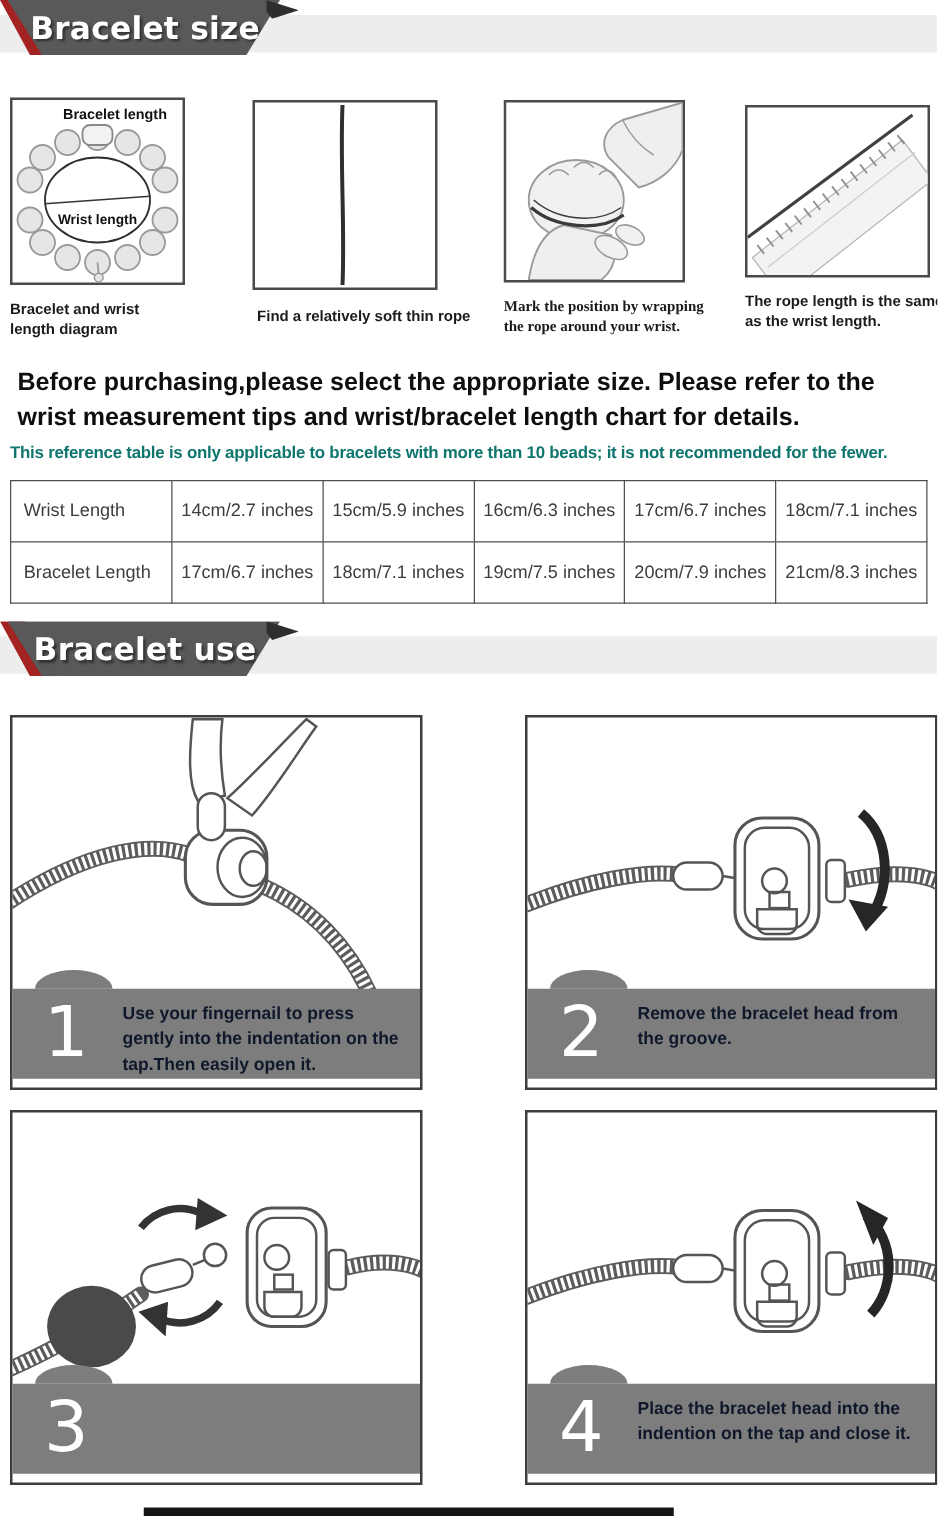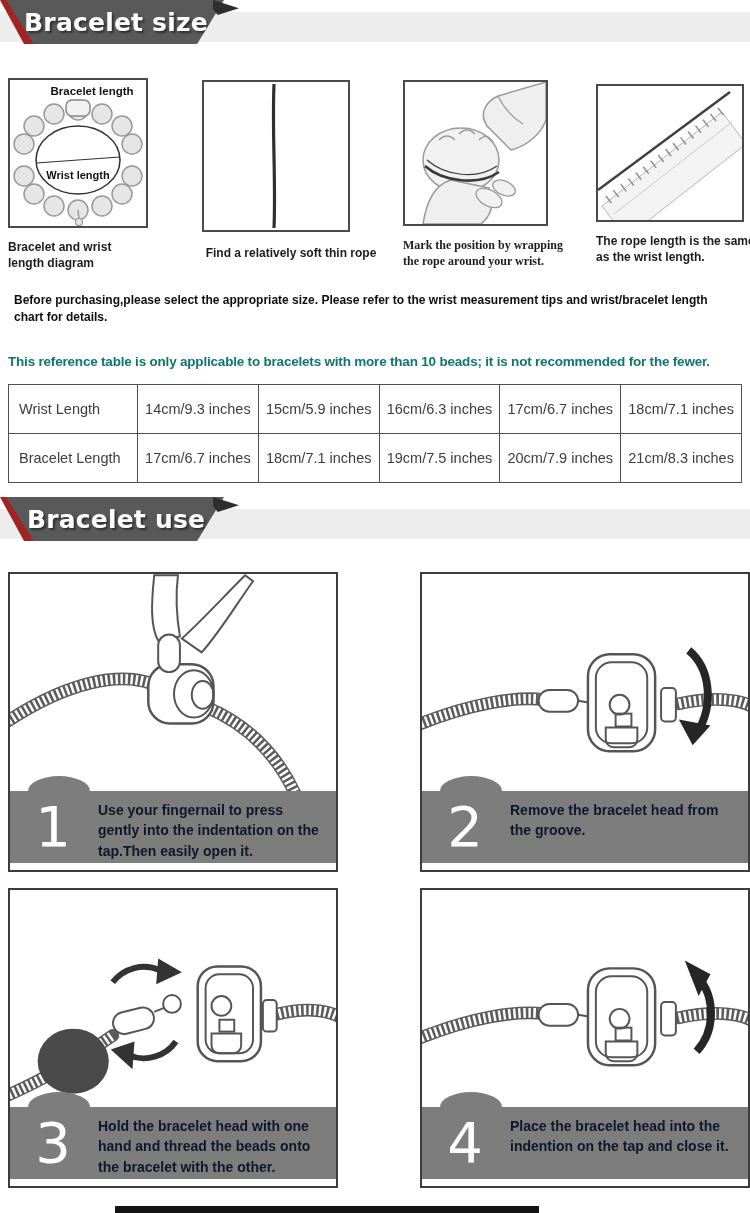--- a/index.html
+++ b/index.html
@@ -31,21 +31,21 @@
   .fc2 .fig-box{width:148px;height:152px;margin-left:6px;}
   .fc2 .fig-caption{width:190px;text-align:center;margin-top:14px;}
   .fc3{left:403px;top:80px;width:170px;font-family:Liberation Serif, serif;}
   .fc3 .fig-box{width:145px;height:146px;}
   .fc3 .fig-caption{width:166px;text-align:left;}
   .fc4{left:596px;top:84px;width:152px;}
   .fc4 .fig-box{width:148px;height:138px;}
   .fc4 .fig-caption{width:160px;text-align:left;}
 
   
-  .intro{position:absolute;top:292px;left:14px;width:726px;font-size:12px;font-weight:bold;
+  .intro{position:absolute;top:292px;left:14px;width:726px;font-size:20px;font-weight:bold;
          color:#0e0e0e;line-height:1.4;}
   .warning{position:absolute;top:354px;left:8px;width:742px;font-size:13.5px;font-weight:bold;
            color:#0f766e;white-space:nowrap;letter-spacing:-0.2px;}
 
   
   .size-table{position:absolute;top:384px;left:8px;width:734px;border-collapse:collapse;
               background:#fff;}
   .size-table td{border:1px solid #4f4f4f;height:48px;font-size:14.5px;color:#3d3d3d;
                  text-align:center;padding:0 2px;}
   .size-table td.rowlabel{text-align:left;padding-left:10px;width:116px;}
@@ -158,21 +158,21 @@
     <div class="fig-caption">The rope length is the same as the wrist length.</div>
   </div>
 
   <div class="intro">Before purchasing,please select the appropriate size. Please refer to the wrist measurement tips and wrist/bracelet length chart for details.</div>
   <div class="warning">This reference table is only applicable to bracelets with more than 10 beads; it is not recommended for the fewer.</div>
 
   <table class="size-table">
     <tbody>
       <tr>
         <td class="rowlabel">Wrist Length</td>
-        <td>14cm/9.3 inches</td>
+        <td>14cm/2.7 inches</td>
         <td>15cm/5.9 inches</td>
         <td>16cm/6.3 inches</td>
         <td>17cm/6.7 inches</td>
         <td>18cm/7.1 inches</td>
       </tr>
       <tr>
         <td class="rowlabel">Bracelet Length</td>
         <td>17cm/6.7 inches</td>
         <td>18cm/7.1 inches</td>
         <td>19cm/7.5 inches</td>
@@ -255,21 +255,20 @@
         <rect class="ln25" x="190" y="76" width="64" height="96" rx="20"></rect>
         <rect class="nf" x="198" y="84" width="48" height="80" rx="14"></rect>
         <circle class="ln" cx="214" cy="116" r="10"></circle>
         <rect class="nf" x="212" y="130" width="15" height="12"></rect>
         <path class="nf" d="M204 144 h30 v12 a8 8 0 0 1 -8 8 h-14 a8 8 0 0 1 -8 -8 Z"></path>
         <rect class="ln" x="256" y="110" width="14" height="32" rx="4"></rect>
       </svg>
       <div class="bar">
         <div class="bump"></div>
         <div class="num">3</div>
-        <div class="txt">Hold the bracelet head with one hand and thread the beads onto the bracelet with the other.</div>
       </div>
     </div>
 
     <div class="panel">
       <svg class="art" viewBox="0 0 330 218">
         <path class="rb" d="M-6 150 C 48 128, 96 120, 124 124"></path>
         <path class="rw" d="M-6 150 C 48 128, 96 120, 124 124"></path>
         <path class="rb" d="M260 128 C 298 120, 324 124, 336 132"></path>
         <path class="rw" d="M260 128 C 298 120, 324 124, 336 132"></path>
         <rect class="ln" x="118" y="114" width="40" height="22" rx="11"></rect>

